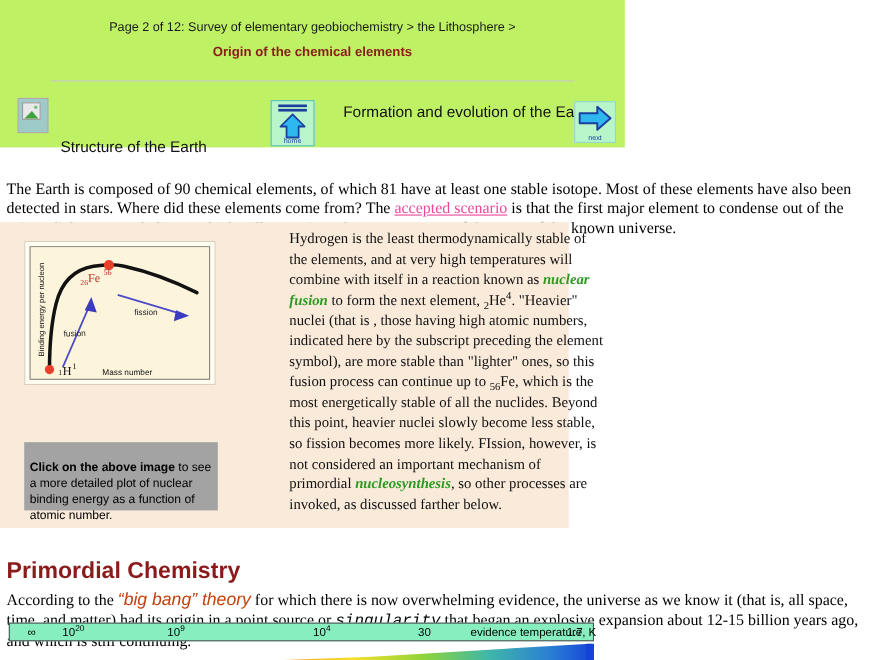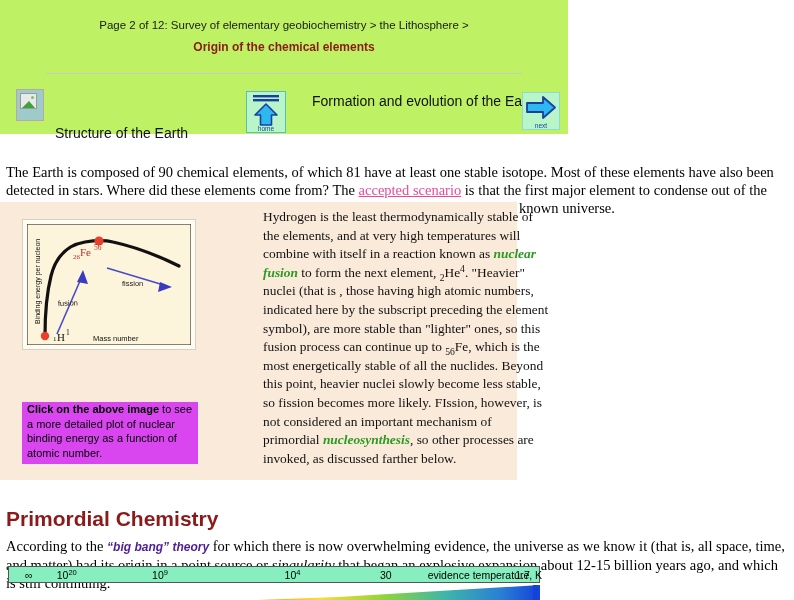--- a/index.html
+++ b/index.html
@@ -172,26 +172,26 @@
     padding: 4px;
   }
   #chart-figure svg { display: block; }
 
   #click-note {
     position: absolute;
     left: 22px;
     top: 200px;
     width: 176px;
     height: 62px;
-    background: #d946ef;
+    background: #a3a3a3;
     font-family: "Liberation Sans", sans-serif;
     font-size: 11px;
     line-height: 14.5px;
     color: #000000;
-    padding: 0 4px 0 5px;
+    padding: 16px 4px 0 5px;
     box-sizing: border-box;
   }
   #click-note b { font-weight: bold; }
 
   #panel-text {
     position: absolute;
     left: 218px;
     top: 6px;
     width: 288px;
     font-family: Liberation Serif, serif;
@@ -219,26 +219,26 @@
   }
   #primordial-paragraph {
     position: absolute;
     left: 6px;
     top: 522px;
     width: 782px;
     line-height: 18px;
   }
   .bigbang-green {
     font-family: "Liberation Sans", sans-serif;
-    color: #4c1d95;
-    font-weight: bold;
+    color: #c2410c;
+    font-weight: normal;
     font-style: italic;
-    font-size: 12px;
-  }
-  .ital { font-style: italic; }
+    font-size: 16px;
+  }
+  .ital { font-style: italic; font-family: Liberation Mono, monospace; }
 
   
   #temp-scale-wrap {
     position: absolute;
     left: 8px;
     top: 566px;
     width: 532px;
     height: 34px;
   }
   #temp-scale-bar {

